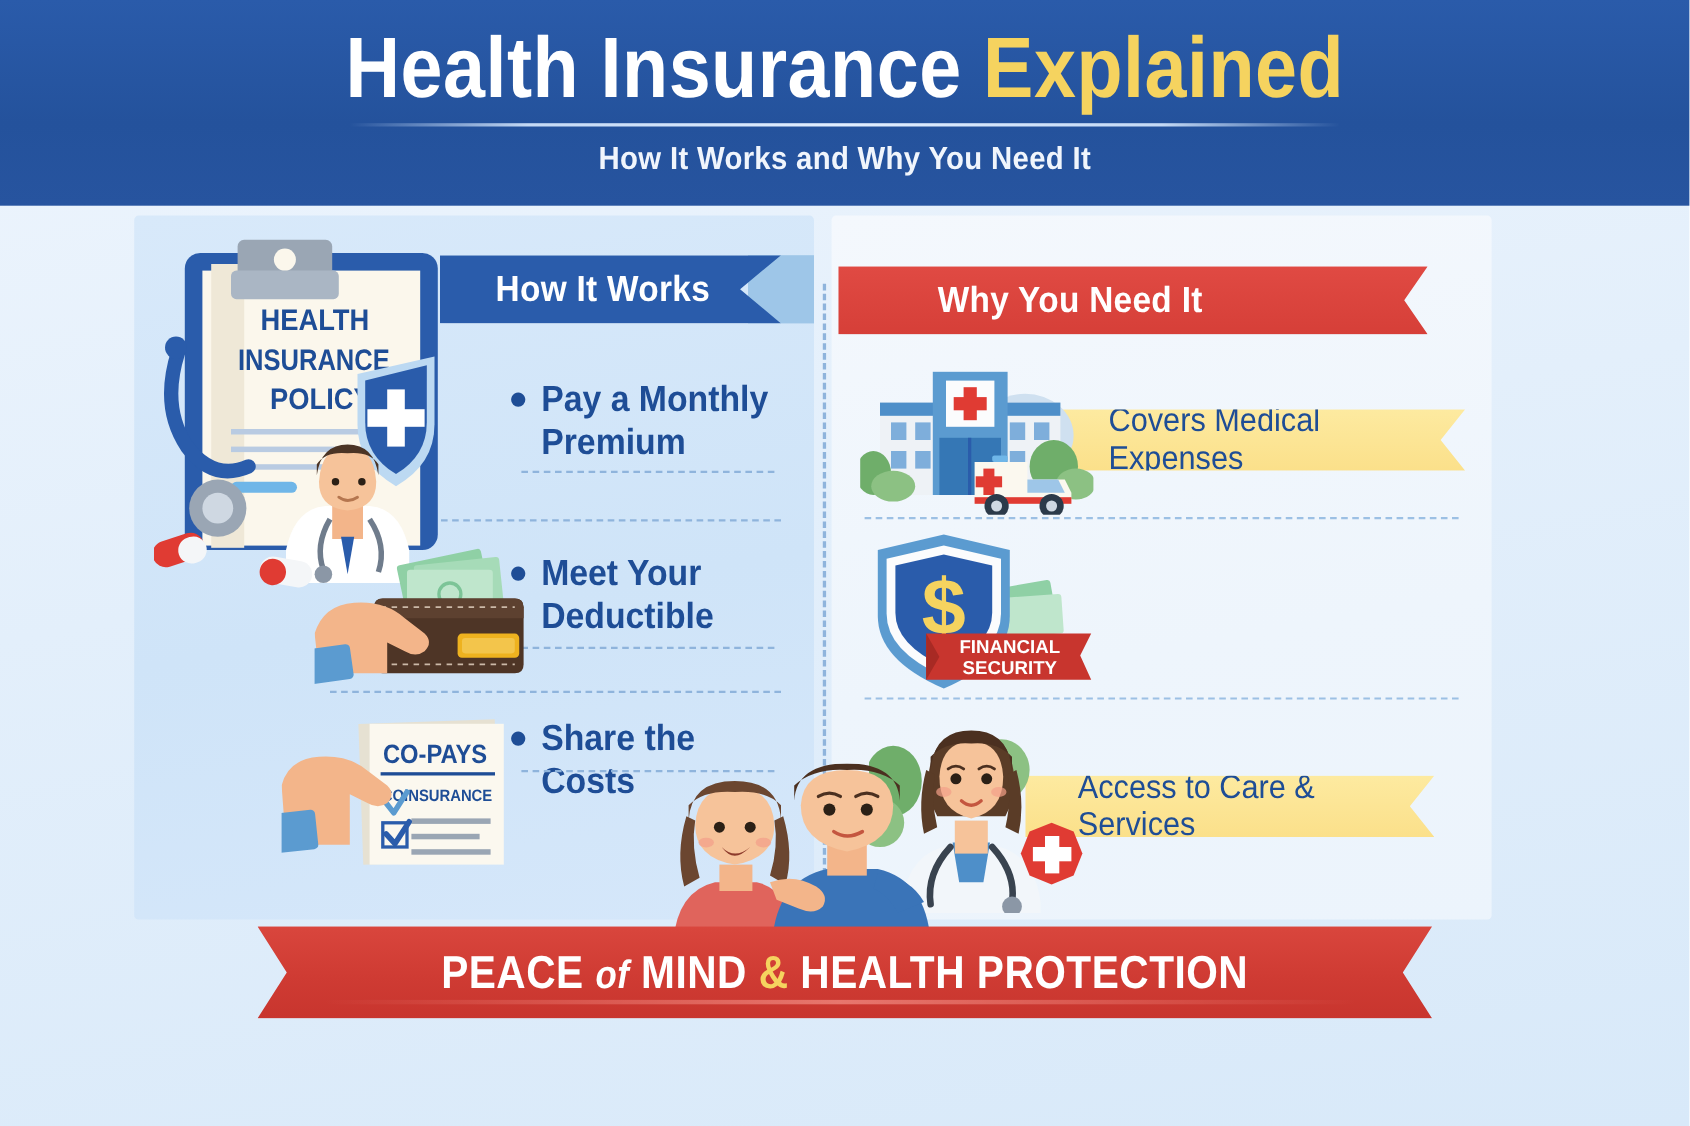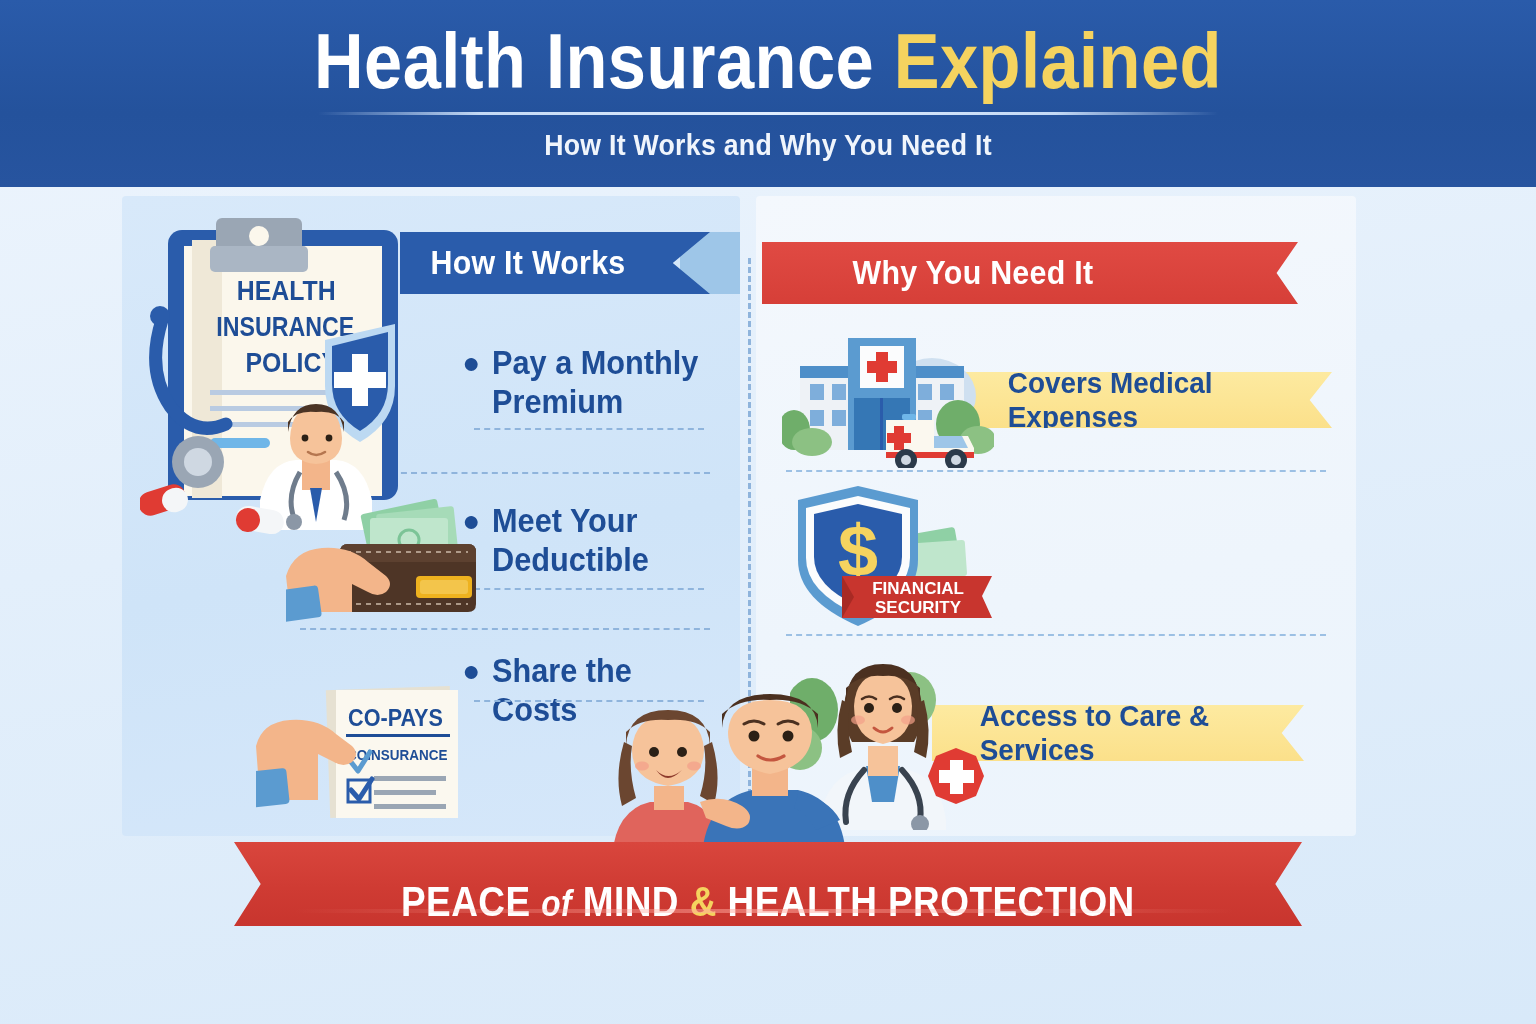--- a/index.html
+++ b/index.html
@@ -60,21 +60,21 @@
   
   .ribbon {
     position: absolute; height: 62px;
     display: flex; align-items: center;
     color: #fff; font-weight: bold;
     font-size: 33px; letter-spacing: .3px;
   }
   #ribbon-how {
     left: 400px; top: 232px; width: 310px;
     background: #2a5cab;
-    padding-left: 22px;
+    padding-left: 42px;
     clip-path: polygon(0 0, 100% 0, 88% 50%, 100% 100%, 0 100%);
     box-shadow: 2px 3px 7px rgba(30,60,110,.22);
   }
   #ribbon-how-tail {
     position: absolute; left: 680px; top: 232px; width: 60px; height: 62px;
     background: #9ec6e8;
   }
   #ribbon-why {
     left: 762px; top: 232px; width: 536px;
     background: linear-gradient(180deg, #e04a43 0%, #d63f38 100%);
@@ -108,60 +108,60 @@
   #d2 { left: 310px; top: 472px; width: 400px; }
   #d3 { left: 474px; top: 588px; width: 230px; }
   #d4 { left: 300px; top: 628px; width: 410px; }
   #d5 { left: 474px; top: 700px; width: 230px; }
 
   
   .ybanner {
     position: absolute; height: 56px;
     background: linear-gradient(180deg, #fdeaa0 0%, #fbe08a 100%);
     display: flex; align-items: center;
-    color: #1e4d96; font-weight: bold; font-size: 30px;
+    color: #1e4d96; font-weight: normal; font-size: 30px;
     padding-left: 36px;
     clip-path: polygon(0 0, 100% 0, 94% 50%, 100% 100%, 0 100%);
   }
   .ybanner span { transform: scaleX(0.93); display:inline-block; }
   #yb-1 { left: 960px; top: 372px; width: 372px; }
   #yb-2 { left: 928px; top: 512px; width: 396px; }
   #yb-3 { left: 932px; top: 705px; width: 372px; }
 
   .dash-right {
     position: absolute; height: 0; border-top: 2px dashed #9cc0e4;
   }
   #dr1 { left: 786px; top: 470px; width: 540px; }
   #dr2 { left: 786px; top: 634px; width: 540px; }
 
   
   #bottom-banner {
     position: absolute; left: 234px; top: 842px; width: 1068px; height: 84px;
     background: linear-gradient(180deg, #d9463d 0%, #cf3b33 55%, #c8352e 100%);
     clip-path: polygon(0 0, 100% 0, 97.5% 50%, 100% 100%, 0 100%, 2.5% 50%);
-    display: flex; align-items: flex-end; justify-content: center;
+    display: flex; align-items: center; justify-content: center;
     box-shadow: 0 4px 10px rgba(120,30,30,.18);
   }
   #bottom-text {
     font-size: 42px; font-weight: bold; color: #fff;
     letter-spacing: .5px; transform: scaleX(0.88);
     white-space: nowrap;
   }
   #bottom-text .amp { color: #f5d35f; }
   #bottom-text .of { font-style: italic; font-size: 36px; }
   #bottom-sheen {
     position: absolute; left: 60px; bottom: 13px; width: 940px; height: 4px;
     background: linear-gradient(90deg, rgba(255,255,255,0), rgba(255,170,160,.55), rgba(255,255,255,0));
   }
 
   
   .art { position: absolute; }
   #art-clipboard { left: 140px; top: 200px; width: 330px; height: 340px; }
   #art-wallet    { left: 286px; top: 492px; width: 212px; height: 146px; }
-  #art-copays    { left: 256px; top: 668px; width: 250px; height: 180px; }
+  #art-copays    { left: 256px; top: 636px; width: 250px; height: 180px; }
   #art-hospital  { left: 782px; top: 332px; width: 212px; height: 136px; }
   #art-shield    { left: 784px; top: 484px; width: 222px; height: 152px; }
   #art-nurse     { left: 790px; top: 652px; width: 196px; height: 178px; }
   #art-family    { left: 602px; top: 694px; width: 248px; height: 162px; }
 </style>
 </head>
 <body>
 
 <div id="canvas">
 

